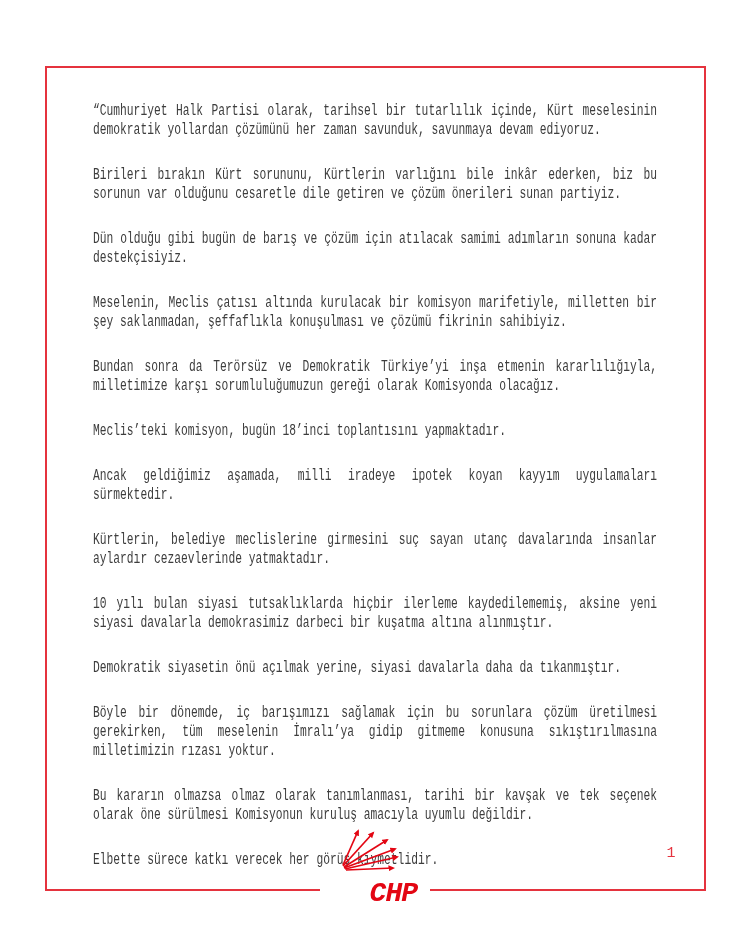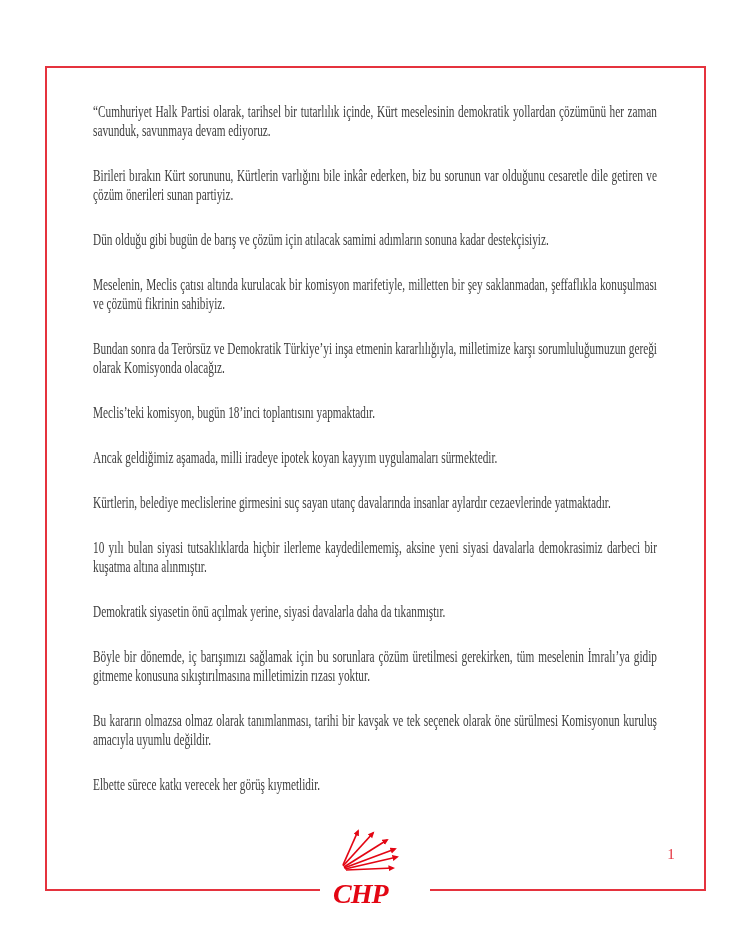--- a/index.html
+++ b/index.html
@@ -7,21 +7,21 @@
     --logo-red:#e30613;
     --text-color:#3d3d3d;
     --page-bg:#ffffff;
   }
   html,body{margin:0;padding:0;background:#ffffff;}
   .page{
     position:relative;
     width:750px;height:937px;
     background:var(--page-bg);
     overflow:hidden;
-    font-family:Liberation Serif, serif;
+    font-family:Liberation Mono, monospace;
   }
   .frame{
     position:absolute;
     left:45px;top:66px;
     width:661px;height:825px;
     border:2px solid var(--border-red);
     box-sizing:border-box;
     z-index:1;
   }
   .content{
@@ -65,21 +65,21 @@
   .arrows{
     position:absolute;left:2px;top:0;
     width:80px;height:48px;
   }
   .arrows line{stroke:var(--logo-red);stroke-width:1.7;}
   .arrows .ah{fill:var(--logo-red);}
   .wordmark{
     position:absolute;
     left:0;top:52px;
     width:84px;
-    text-align:left;
+    text-align:right;
     font-size:28px;
     font-weight:bold;
     font-style:italic;
     letter-spacing:-1px;
     color:var(--logo-red);
     line-height:28px;
   }
 </style>
 </head>
 <body>

